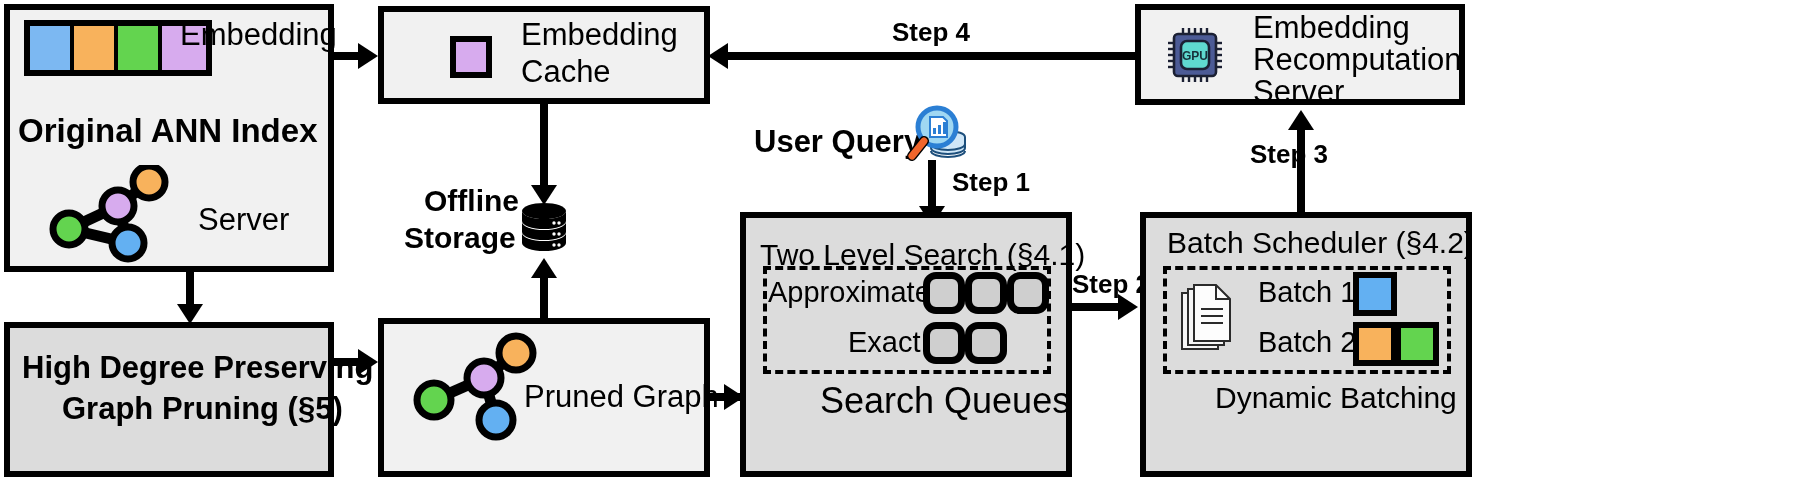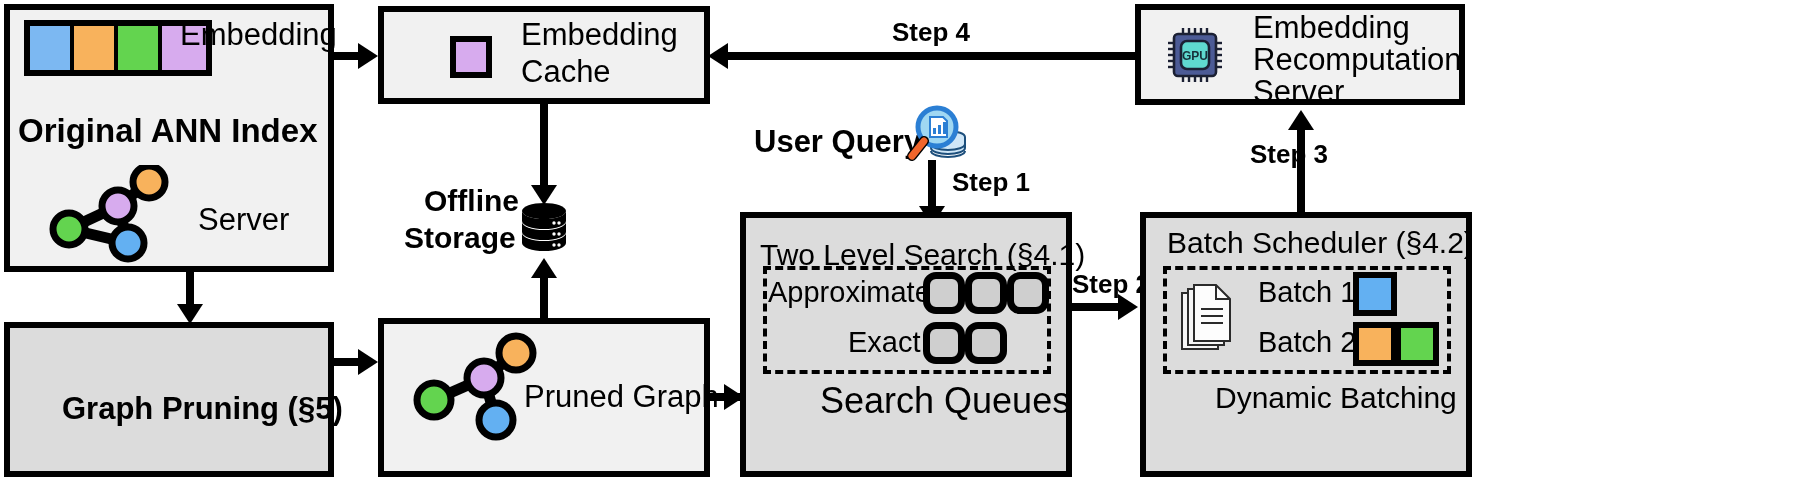--- a/index.html
+++ b/index.html
@@ -100,20 +100,21 @@
     <circle cx="33" cy="64" r="16" fill="#63d44f" stroke="#000" stroke-width="7"></circle>
     <circle cx="92" cy="78" r="16" fill="#63b0f2" stroke="#000" stroke-width="7"></circle>
   </svg>
 
   <div class="lbl" style="left:198px;top:203px;font-size:31px;">Server</div>
 
   <div class="arrow-line" style="left:186px;top:272px;width:8px;height:36px;"></div>
   <div class="ah ah-down" style="left:177px;top:304px;"></div>
 
   <div class="box shaded" style="left:4px;top:322px;width:330px;height:155px;flex-direction:column;"></div>
+  <div class="lbl bold" style="left:22px;top:351px;font-size:31px;">High Degree Preserving</div>
   <div class="lbl bold" style="left:62px;top:392px;font-size:31px;">Graph Pruning (§5)</div>
 
   <div class="arrow-line" style="left:334px;top:52px;width:38px;height:8px;"></div>
   <div class="ah ah-right" style="left:358px;top:43px;"></div>
 
   <div class="arrow-line" style="left:334px;top:358px;width:38px;height:8px;"></div>
   <div class="ah ah-right" style="left:358px;top:349px;"></div>
 
   <div class="box" style="left:378px;top:6px;width:332px;height:98px;"></div>
   <div class="sq" style="left:450px;top:36px;width:42px;height:42px;background:#d7abee;"></div>

